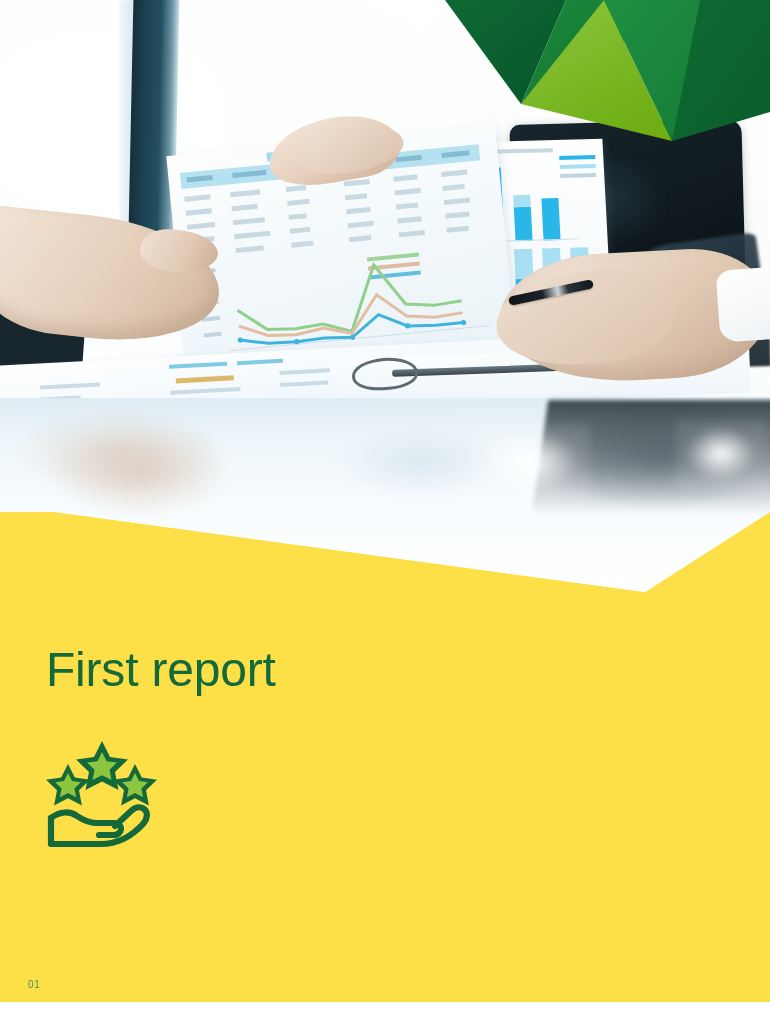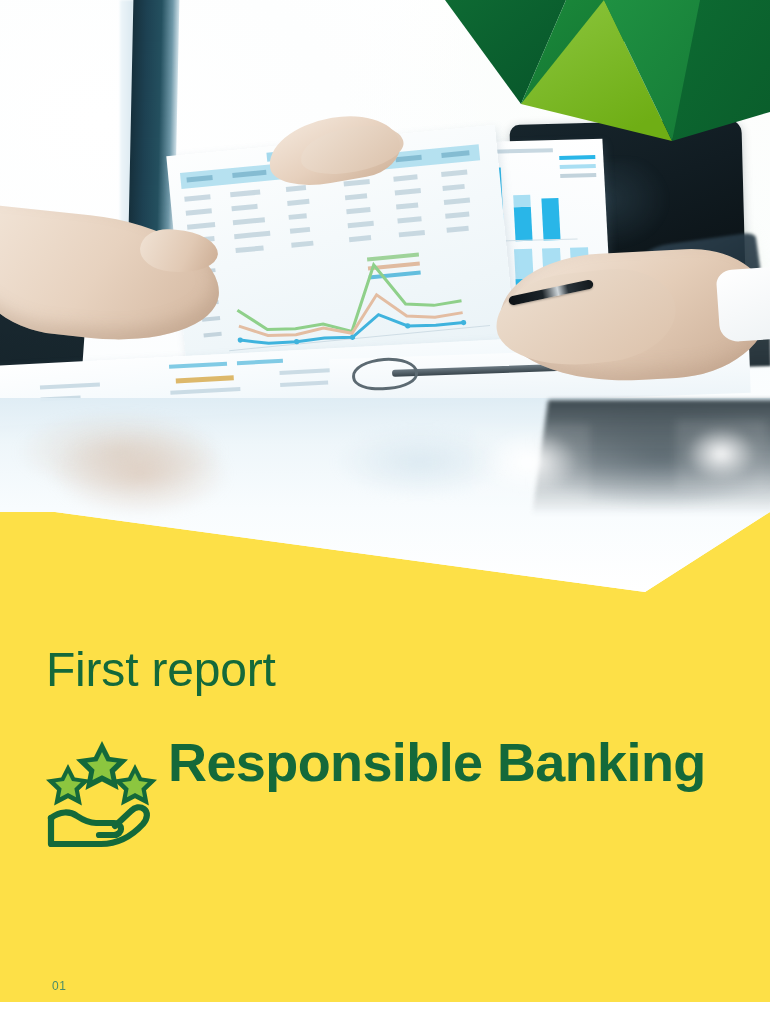--- a/index.html
+++ b/index.html
@@ -359,22 +359,22 @@
     font-weight: 700;
     line-height: 1.14;
     letter-spacing: -0.6px;
     white-space: nowrap;
     font-stretch: condensed;
   }
 
   
   #pagenum {
     position: absolute;
-    left: 52px; top: 979px;
-    font-size: 12px;
+    left: 28px; top: 979px;
+    font-size: 10px;
     letter-spacing: 0.6px;
   }
 </style>
 </head>
 <body>
 
 <div id="page">
 
   <div id="hero">
     <div class="photo">
@@ -605,19 +605,18 @@
         </g>
 
         <g fill="none" stroke="#14693a" stroke-width="6.2" stroke-linecap="round" stroke-linejoin="round">
           <path d="M7 80 L7 106 L57 106 C74 106 88 98 99 86 C104 80 104 74 100 71 C96 68 91 69 87 73 L71 88"></path>
           <path d="M7 80 C16 73 26 73 33 78 C39 82 45 85 52 85 L70 85 C75 85 77 88 77 91 C77 94 74 97 70 97 L55 97"></path>
         </g>
       </svg>
     </div>
 
     <div class="title-lines">
-      <div class="title-line" style="color:#14693a;">Responsible Banking</div>
     </div>
   </div>
 
   <div id="pagenum" style="color:#4b8c68;">01</div>
 
 </div>
 
 </body></html>

